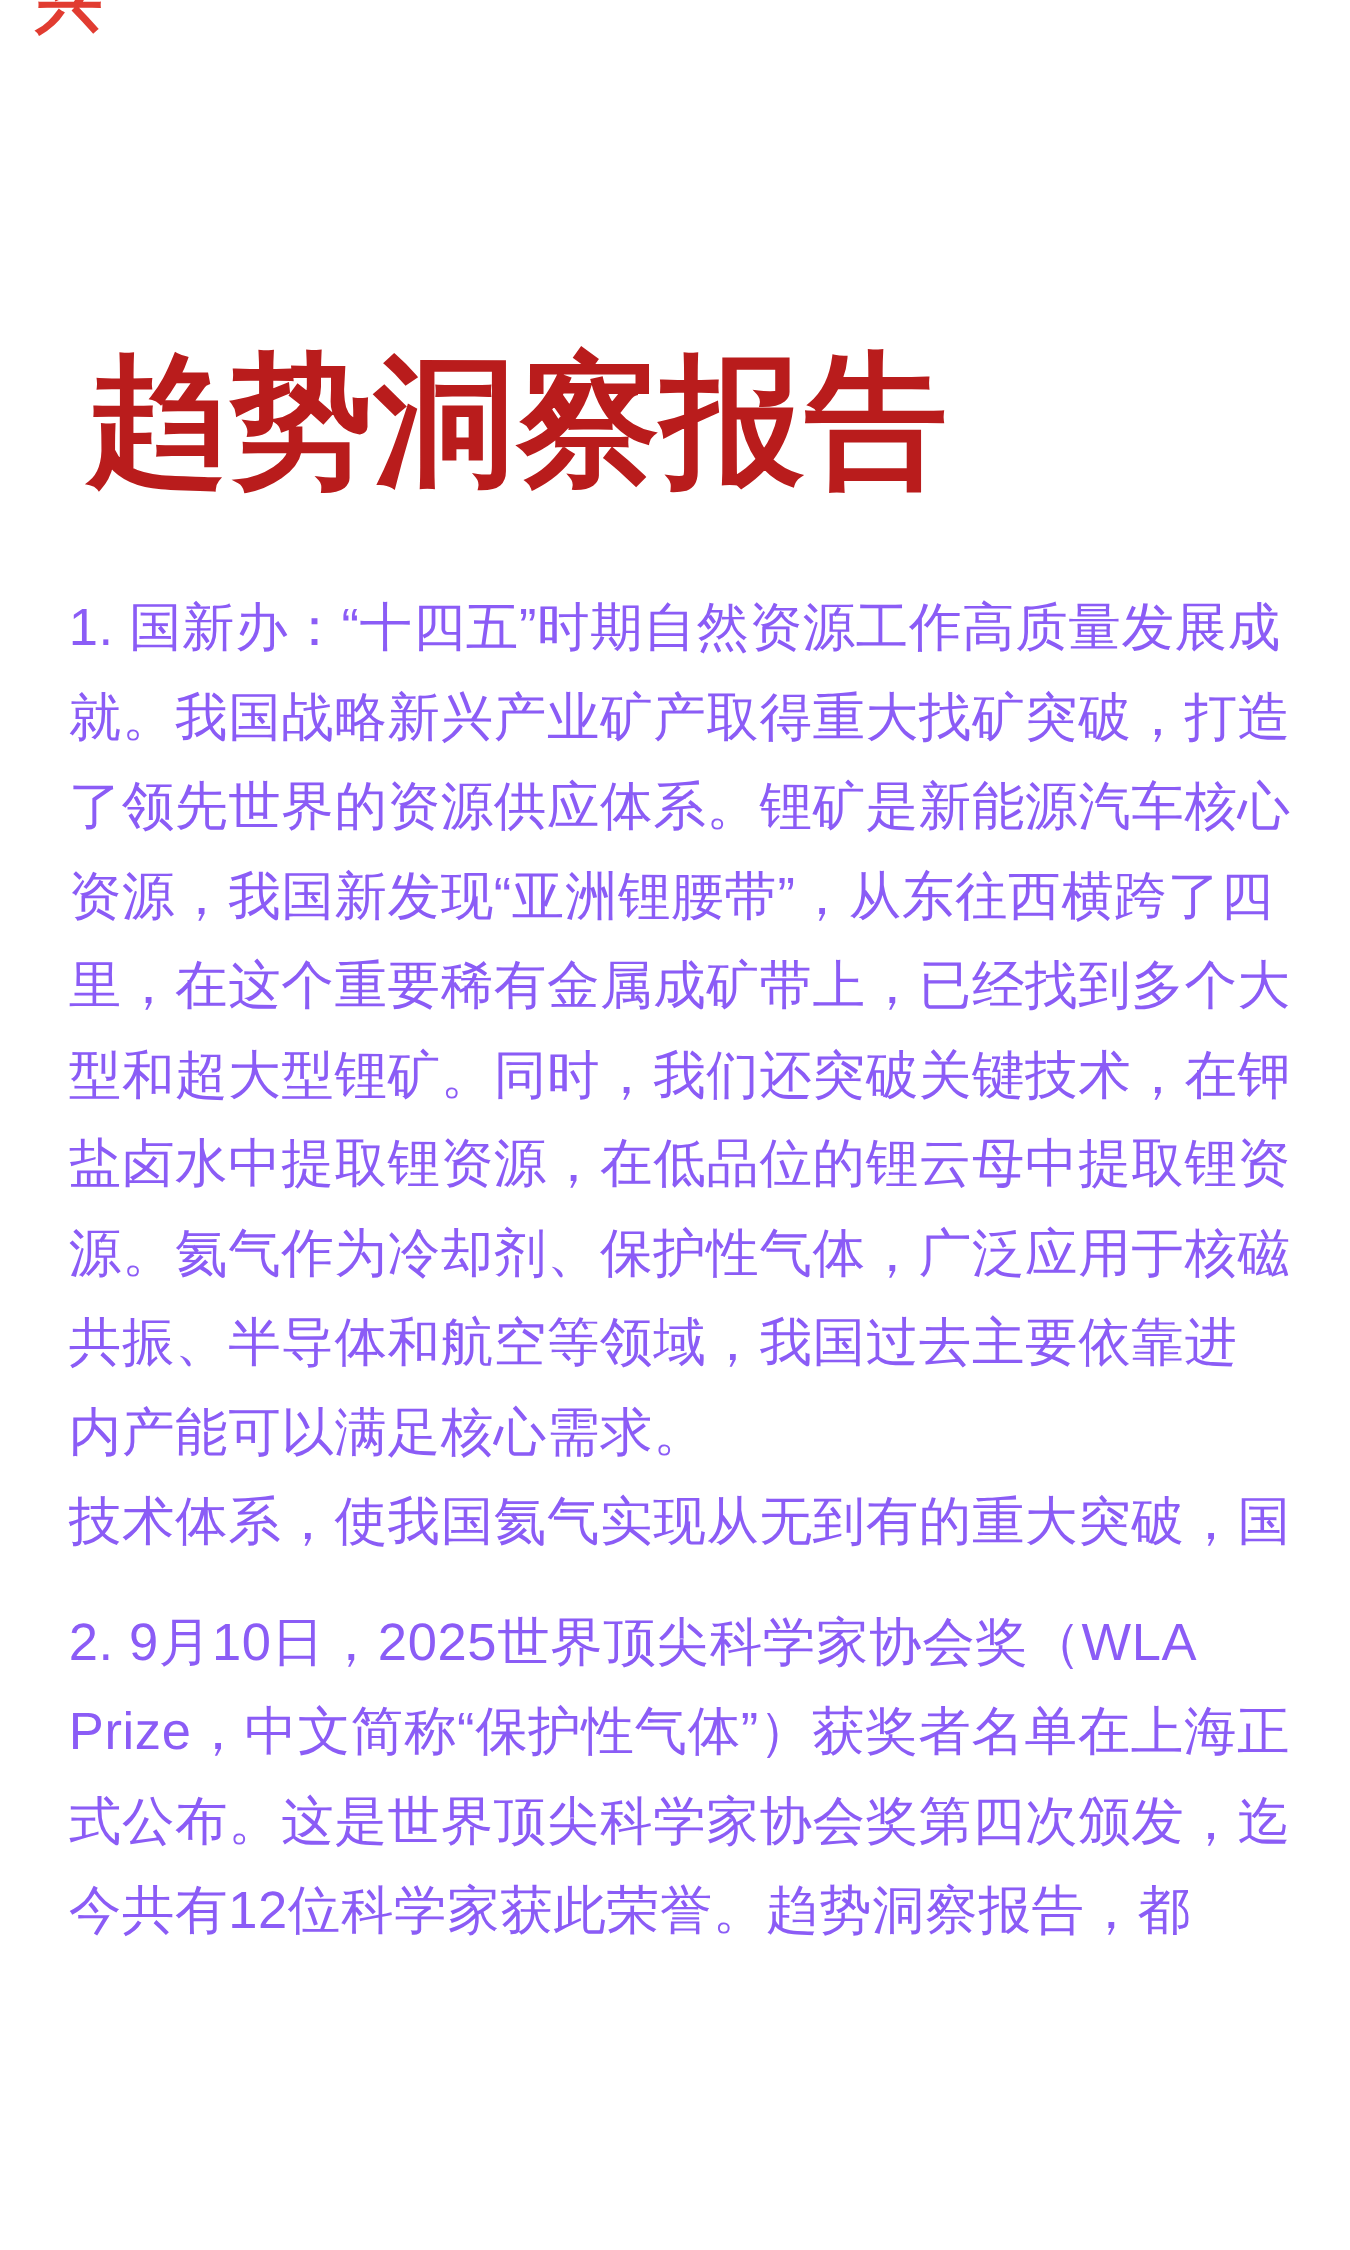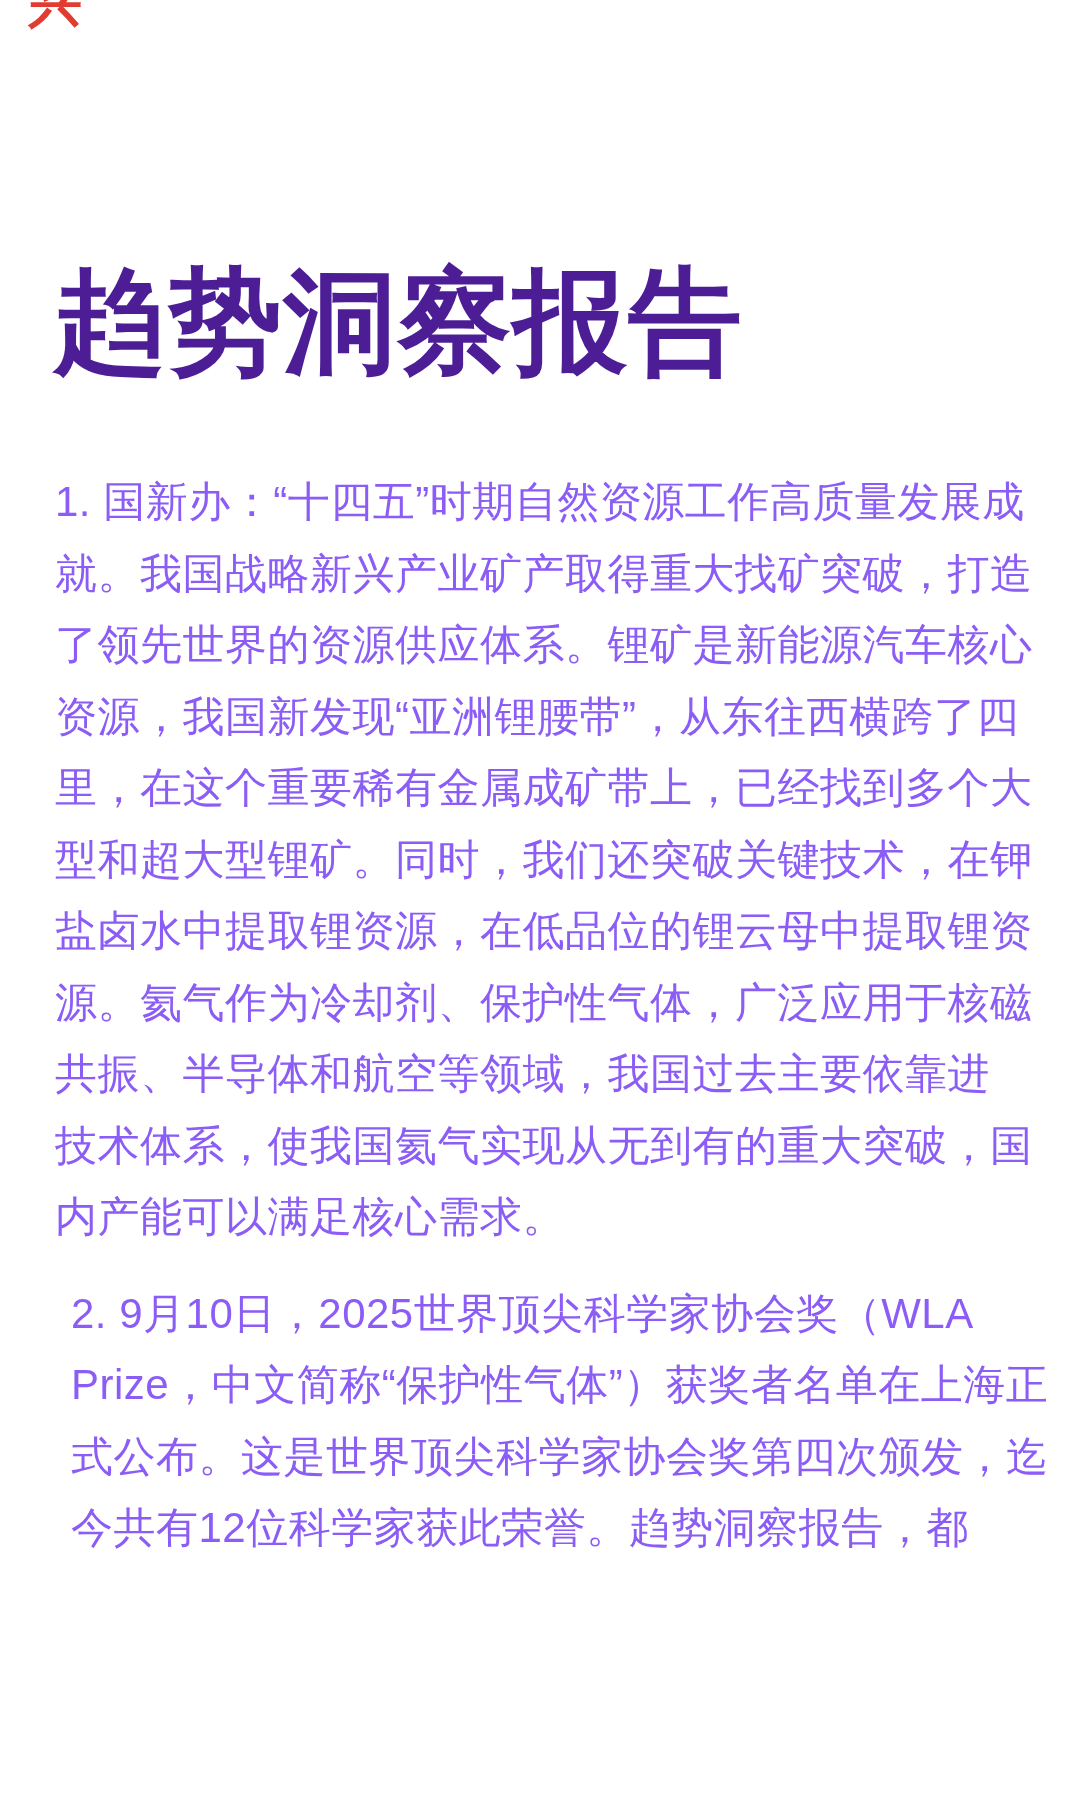--- a/index.html
+++ b/index.html
@@ -17,39 +17,39 @@
     top: -26px;
     font-size: 54px;
     font-weight: 700;
     line-height: 1;
     color: #e13c31;
   }
   .title {
     position: absolute;
     left: 53px;
     top: 260px;
-    margin: 0;
+    margin: 16px;
     font-size: 114px;
     line-height: 1.08;
     font-weight: 800;
     letter-spacing: 1px;
-    color: #4c1d95;
+    color: #b91c1c;
     white-space: nowrap;
   }
   .article-body {
     position: absolute;
     left: 55px;
     top: 466px;
     width: 985px;
     color: #8b5cf6;
     font-size: 42px;
     font-weight: 500;
   }
   .para { margin: 0; }
-  .para + .para { margin-top: 25px; margin-left: 16px; }
+  .para + .para { margin-top: 25px; }
   .tline {
     line-height: 71.5px;
     white-space: nowrap;
     letter-spacing: 0.5px;
   }
 </style>
 </head>
 <body>
 
 <div class="page">
@@ -61,22 +61,22 @@
     <div class="para">
         <div class="tline">1. 国新办：“十四五”时期自然资源工作高质量发展成</div>
         <div class="tline">就。我国战略新兴产业矿产取得重大找矿突破，打造</div>
         <div class="tline">了领先世界的资源供应体系。锂矿是新能源汽车核心</div>
         <div class="tline">资源，我国新发现“亚洲锂腰带”，从东往西横跨了四</div>
         <div class="tline">里，在这个重要稀有金属成矿带上，已经找到多个大</div>
         <div class="tline">型和超大型锂矿。同时，我们还突破关键技术，在钾</div>
         <div class="tline">盐卤水中提取锂资源，在低品位的锂云母中提取锂资</div>
         <div class="tline">源。氦气作为冷却剂、保护性气体，广泛应用于核磁</div>
         <div class="tline">共振、半导体和航空等领域，我国过去主要依靠进</div>
+        <div class="tline">内产能可以满足核心需求。</div>
         <div class="tline">技术体系，使我国氦气实现从无到有的重大突破，国</div>
-        <div class="tline">内产能可以满足核心需求。</div>
       </div>
     <div class="para">
         <div class="tline">2. 9月10日，2025世界顶尖科学家协会奖（WLA</div>
         <div class="tline">Prize，中文简称“保护性气体”）获奖者名单在上海正</div>
         <div class="tline">式公布。这是世界顶尖科学家协会奖第四次颁发，迄</div>
         <div class="tline">今共有12位科学家获此荣誉。趋势洞察报告，都</div>
       </div>
   </div>
 </div>
 

